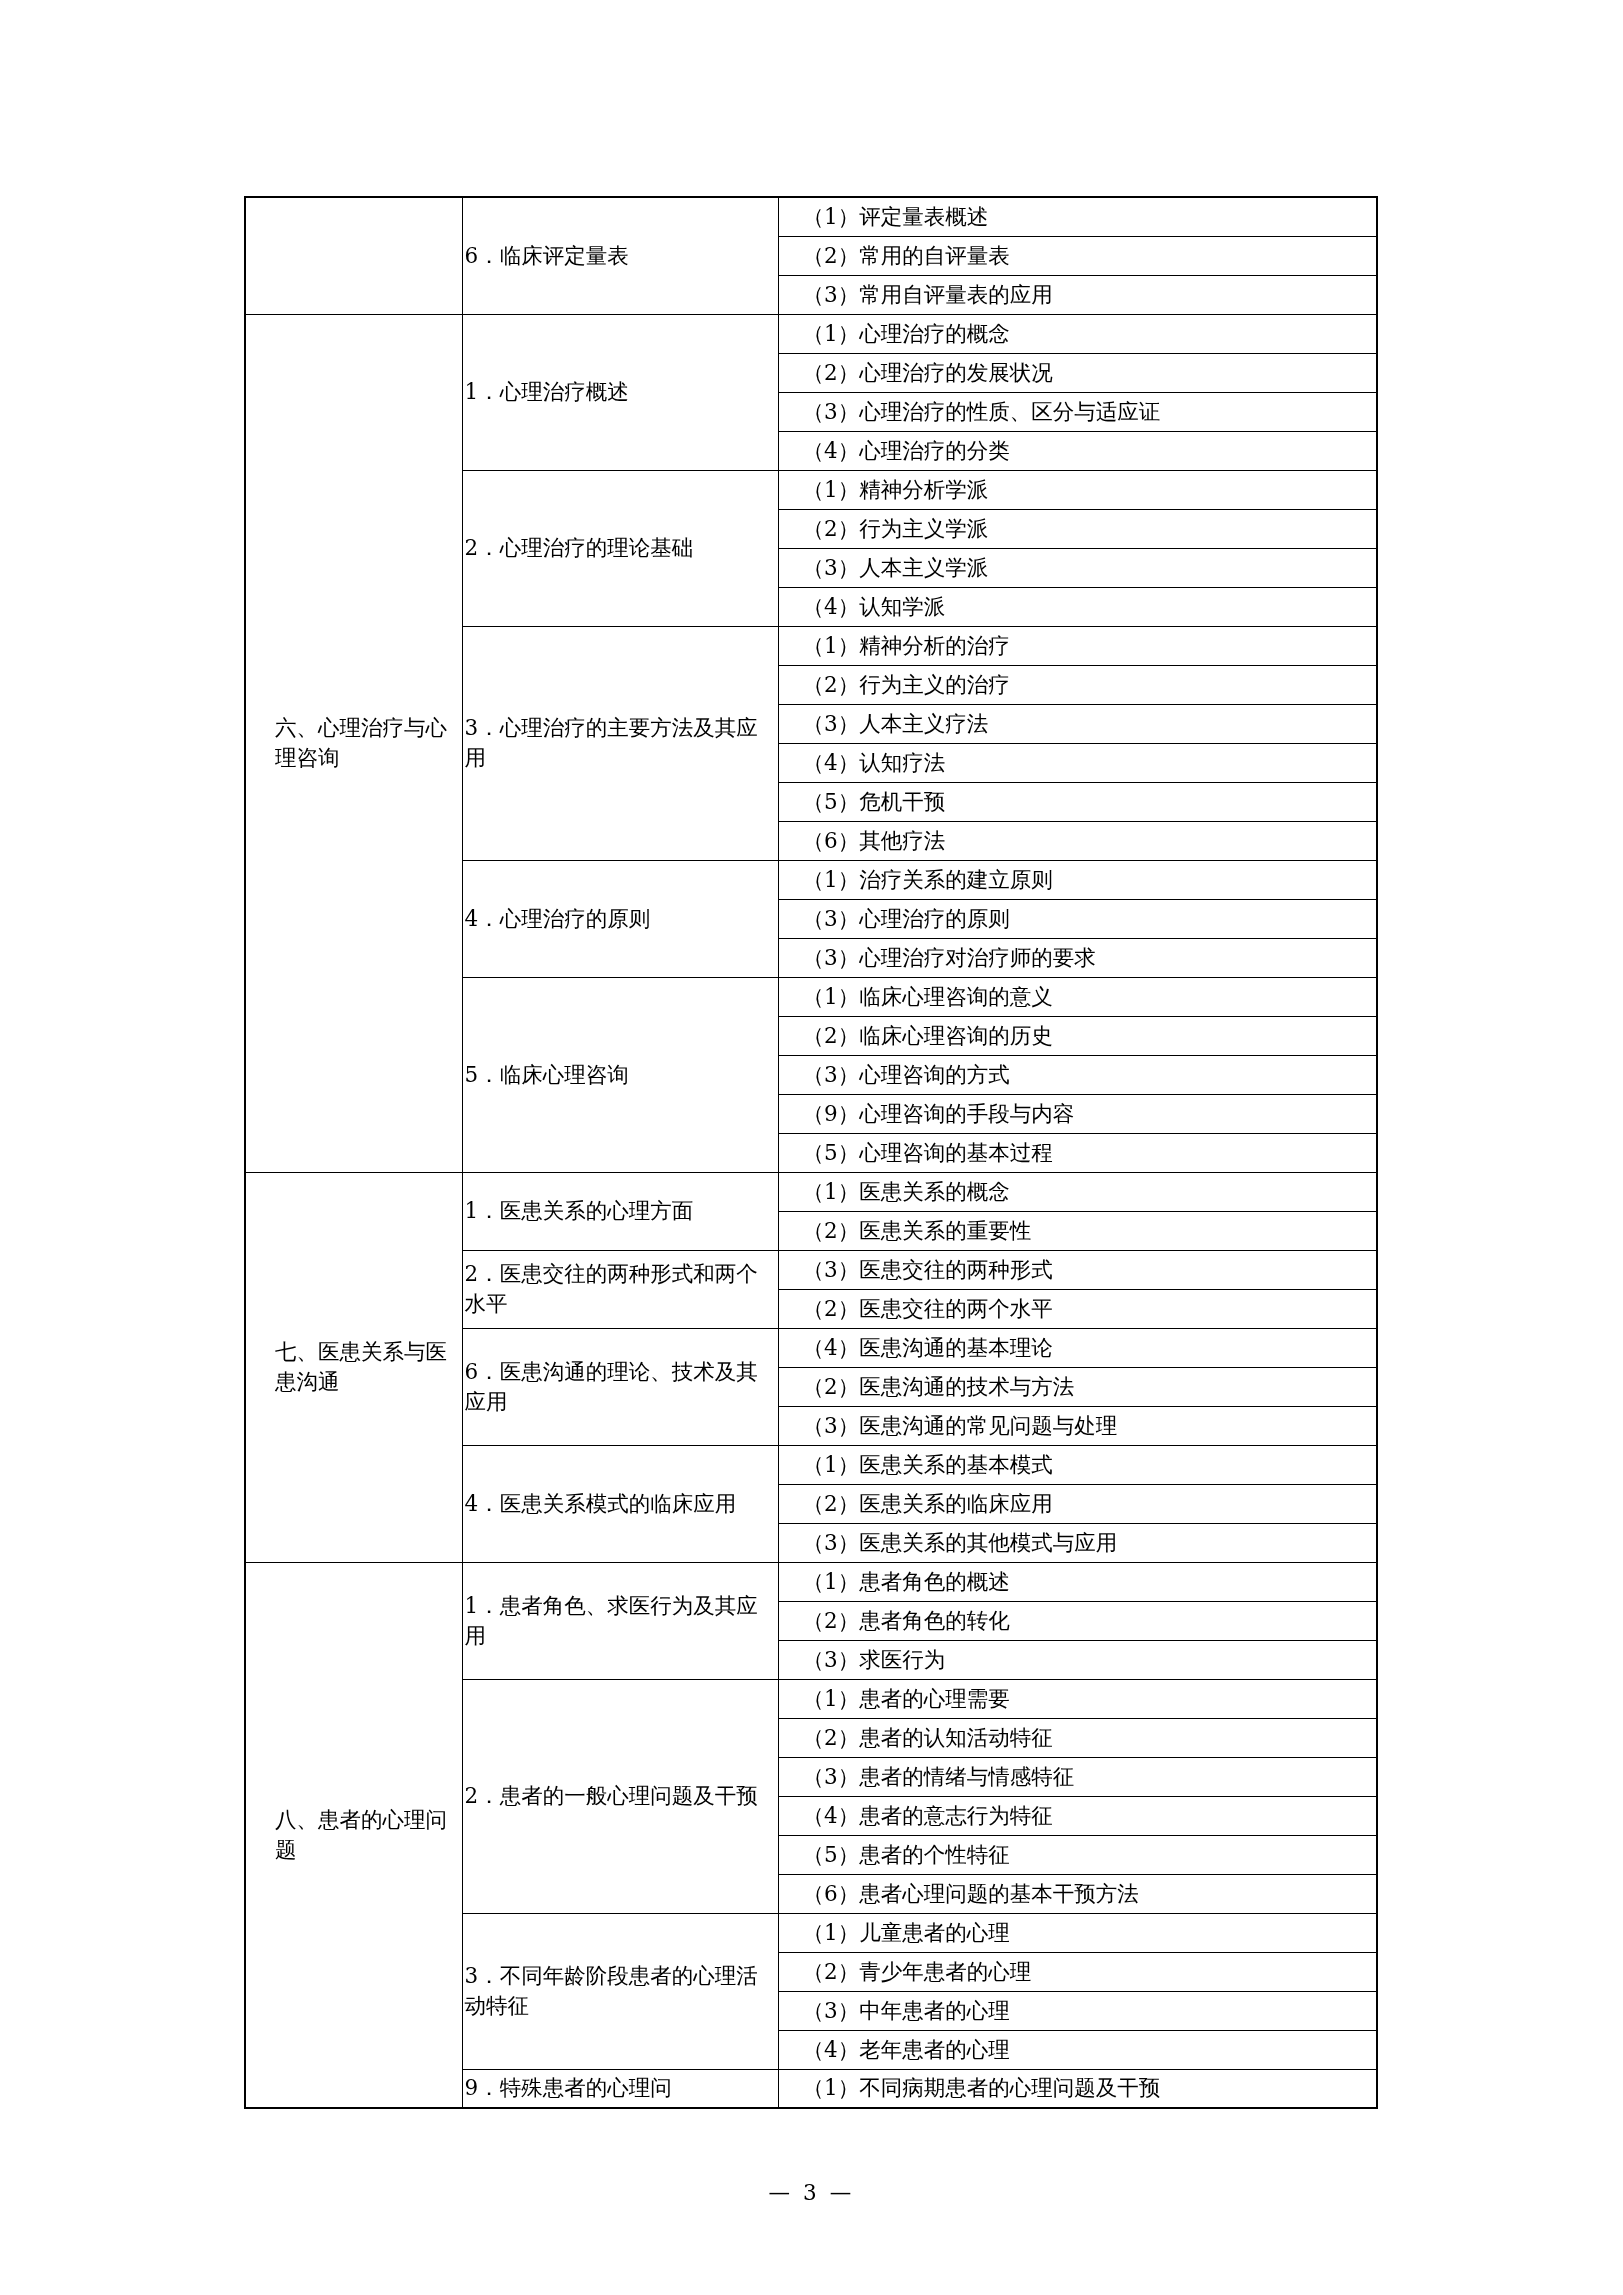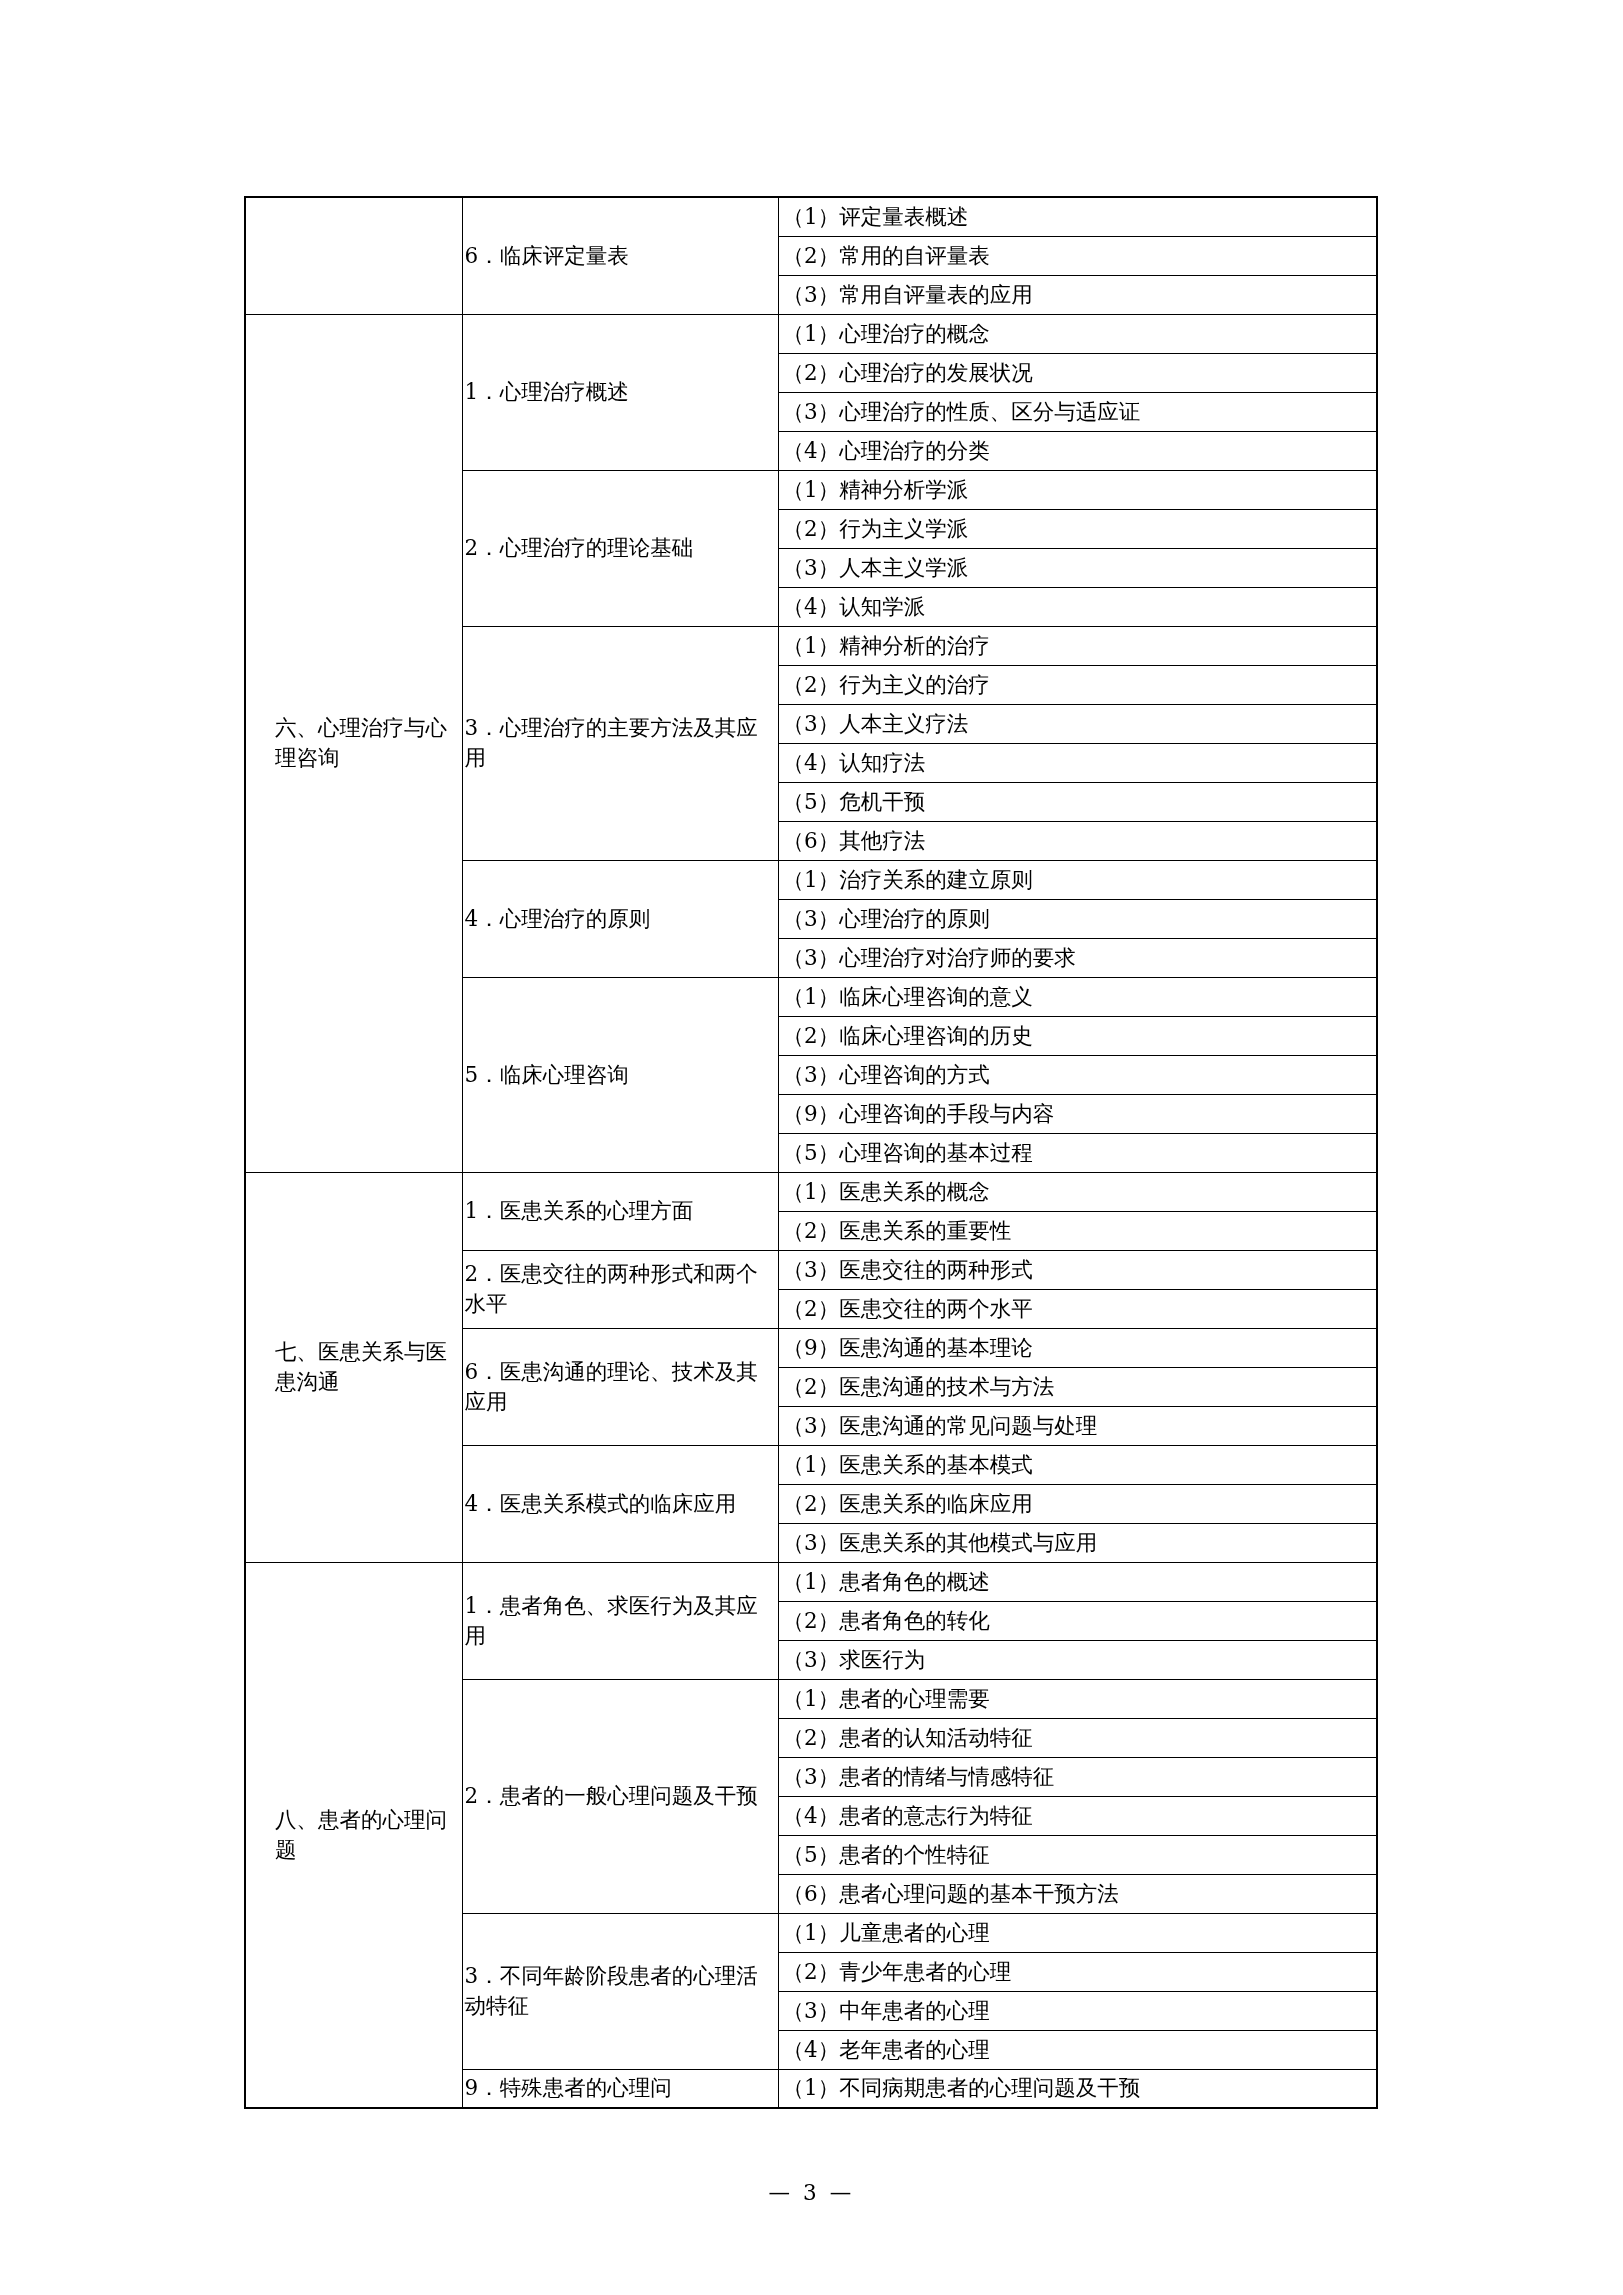--- a/index.html
+++ b/index.html
@@ -52,21 +52,21 @@
   }
   
   td.section {
     text-align: left;
     padding-left: 2px;
     padding-right: 5.1px;
   }
   
   td.point {
     text-align: left;
-    padding-left: 4px;
+    padding-left: 24px;
     height: 39px;
   }
   .row-h { height: 39px; }
 
   
   .page-number {
     position: absolute;
     left: 0;
     top: 2180px;
     width: 1623px;
@@ -182,21 +182,21 @@
         </tr>
         <tr class="row-h">
           <td class="section" rowspan="2">2．医患交往的两种形式和两个水平</td>
           <td class="point">（3）医患交往的两种形式</td>
         </tr>
         <tr class="row-h">
           <td class="point">（2）医患交往的两个水平</td>
         </tr>
         <tr class="row-h">
           <td class="section" rowspan="3">6．医患沟通的理论、技术及其应用</td>
-          <td class="point">（9）医患沟通的基本理论</td>
+          <td class="point">（4）医患沟通的基本理论</td>
         </tr>
         <tr class="row-h">
           <td class="point">（2）医患沟通的技术与方法</td>
         </tr>
         <tr class="row-h">
           <td class="point">（3）医患沟通的常见问题与处理</td>
         </tr>
         <tr class="row-h">
           <td class="section" rowspan="3">4．医患关系模式的临床应用</td>
           <td class="point">（1）医患关系的基本模式</td>

